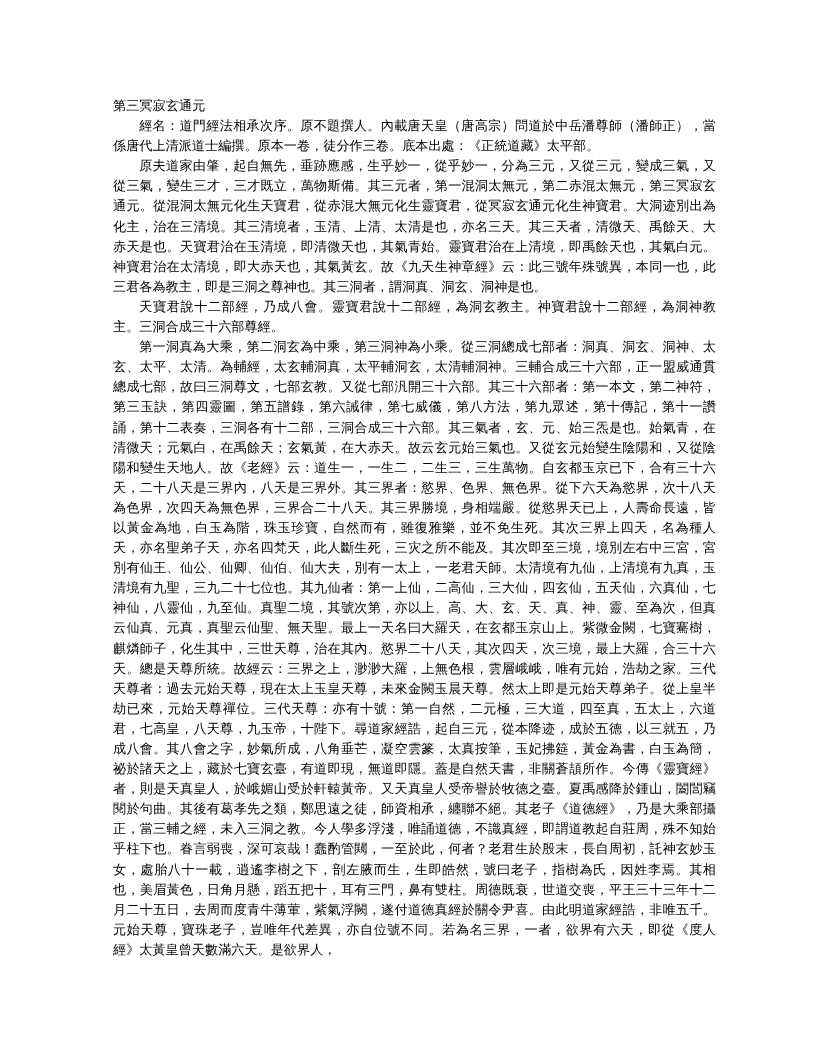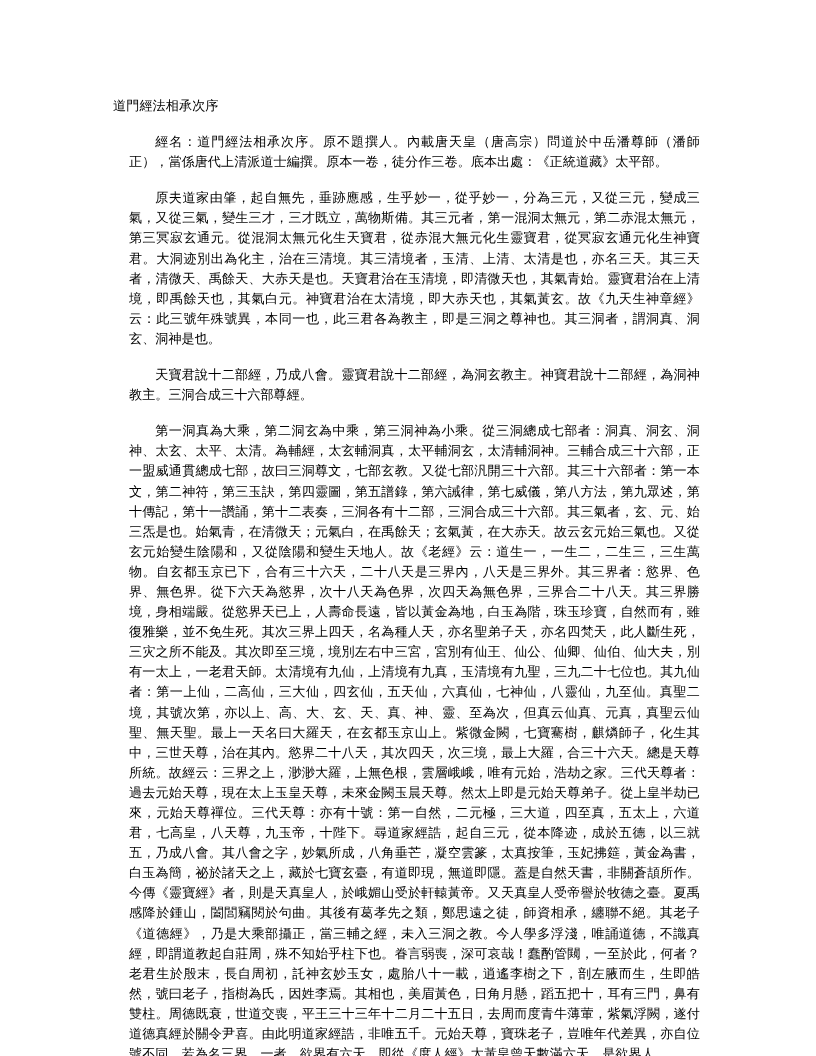--- a/index.html
+++ b/index.html
@@ -30,39 +30,39 @@
     line-height: 20.1px;
     letter-spacing: 0.1px;
     text-align: left;
     margin: 0;
     white-space: pre-wrap;
   }
   p.para {
     font-size: 13.1px;
     line-height: 20.1px;
     letter-spacing: 0.05px;
-    margin: 16px;
+    margin: 0;
     text-align: justify;
     text-justify: inter-character;
     text-align-last: left;
     white-space: normal;
     word-break: break-all;
     overflow-wrap: anywhere;
   }
   p.indent {
     text-indent: 2em;
   }
 </style>
 </head>
 <body>
 
 <div class="page">
   <div class="doc-body">
 
-    <div class="line-title">道門經法相承次序</div>
+    <div class="line-title">第三冥寂玄通元</div>
 
     <p class="para indent">經名：道門經法相承次序。原不題撰人。內載唐天皇（唐高宗）問道於中岳潘尊師（潘師正），當係唐代上清派道士編撰。原本一卷，徒分作三卷。底本出處：《正統道藏》太平部。</p>
 
 
     <p class="para indent">原夫道家由肇，起自無先，垂跡應感，生乎妙一，從乎妙一，分為三元，又從三元，變成三氣，又從三氣，變生三才，三才既立，萬物斯備。其三元者，第一混洞太無元，第二赤混太無元，第三冥寂玄通元。從混洞太無元化生天寶君，從赤混大無元化生靈寶君，從冥寂玄通元化生神寶君。大洞迹別出為化主，治在三清境。其三清境者，玉清、上清、太清是也，亦名三天。其三天者，清微天、禹餘天、大赤天是也。天寶君治在玉清境，即清微天也，其氣青始。靈寶君治在上清境，即禹餘天也，其氣白元。神寶君治在太清境，即大赤天也，其氣黃玄。故《九天生神章經》云：此三號年殊號異，本同一也，此三君各為教主，即是三洞之尊神也。其三洞者，謂洞真、洞玄、洞神是也。</p>
 
     <p class="para indent">天寶君說十二部經，乃成八會。靈寶君說十二部經，為洞玄教主。神寶君說十二部經，為洞神教主。三洞合成三十六部尊經。</p>
 
     <p class="para indent">第一洞真為大乘，第二洞玄為中乘，第三洞神為小乘。從三洞總成七部者：洞真、洞玄、洞神、太玄、太平、太清。為輔經，太玄輔洞真，太平輔洞玄，太清輔洞神。三輔合成三十六部，正一盟威通貫總成七部，故曰三洞尊文，七部玄教。又從七部汎開三十六部。其三十六部者：第一本文，第二神符，第三玉訣，第四靈圖，第五譜錄，第六誡律，第七威儀，第八方法，第九眾述，第十傳記，第十一讚誦，第十二表奏，三洞各有十二部，三洞合成三十六部。其三氣者，玄、元、始三炁是也。始氣青，在清微天；元氣白，在禹餘天；玄氣黃，在大赤天。故云玄元始三氣也。又從玄元始變生陰陽和，又從陰陽和變生天地人。故《老經》云：道生一，一生二，二生三，三生萬物。自玄都玉京已下，合有三十六天，二十八天是三界內，八天是三界外。其三界者：慾界、色界、無色界。從下六天為慾界，次十八天為色界，次四天為無色界，三界合二十八天。其三界勝境，身相端嚴。從慾界天已上，人壽命長遠，皆以黃金為地，白玉為階，珠玉珍寶，自然而有，雖復雅樂，並不免生死。其次三界上四天，名為種人天，亦名聖弟子天，亦名四梵天，此人斷生死，三灾之所不能及。其次即至三境，境別左右中三宮，宮別有仙王、仙公、仙卿、仙伯、仙大夫，別有一太上，一老君天師。太清境有九仙，上清境有九真，玉清境有九聖，三九二十七位也。其九仙者：第一上仙，二高仙，三大仙，四玄仙，五天仙，六真仙，七神仙，八靈仙，九至仙。真聖二境，其號次第，亦以上、高、大、玄、天、真、神、靈、至為次，但真云仙真、元真，真聖云仙聖、無天聖。最上一天名曰大羅天，在玄都玉京山上。紫微金闕，七寶騫樹，麒燐師子，化生其中，三世天尊，治在其內。慾界二十八天，其次四天，次三境，最上大羅，合三十六天。總是天尊所統。故經云：三界之上，渺渺大羅，上無色根，雲層峨峨，唯有元始，浩劫之家。三代天尊者：過去元始天尊，現在太上玉皇天尊，未來金闕玉晨天尊。然太上即是元始天尊弟子。從上皇半劫已來，元始天尊禪位。三代天尊：亦有十號：第一自然，二元極，三大道，四至真，五太上，六道君，七高皇，八天尊，九玉帝，十陛下。尋道家經誥，起自三元，從本降迹，成於五德，以三就五，乃成八會。其八會之字，妙氣所成，八角垂芒，凝空雲篆，太真按筆，玉妃拂筵，黃金為書，白玉為簡，祕於諸天之上，藏於七寶玄臺，有道即現，無道即隱。蓋是自然天書，非關蒼頡所作。今傳《靈寶經》者，則是天真皇人，於峨媚山受於軒轅黃帝。又天真皇人受帝譽於牧德之臺。夏禹感降於鍾山，闔閭竊閱於句曲。其後有葛孝先之類，鄭思遠之徒，師資相承，纏聯不絕。其老子《道德經》，乃是大乘部攝正，當三輔之經，未入三洞之教。今人學多浮淺，唯誦道德，不識真經，即謂道教起自莊周，殊不知始乎柱下也。眷言弱喪，深可哀哉！蠢酌管闚，一至於此，何者？老君生於殷末，長自周初，託神玄妙玉女，處胎八十一載，逍遙李樹之下，剖左腋而生，生即皓然，號曰老子，指樹為氏，因姓李焉。其相也，美眉黃色，日角月懸，蹈五把十，耳有三門，鼻有雙柱。周德既衰，世道交喪，平王三十三年十二月二十五日，去周而度青牛薄葷，紫氣浮闕，遂付道德真經於關令尹喜。由此明道家經誥，非唯五千。元始天尊，寶珠老子，豈唯年代差異，亦自位號不同。若為名三界，一者，欲界有六天，即從《度人經》太黃皇曾天數滿六天。是欲界人，</p>
 

